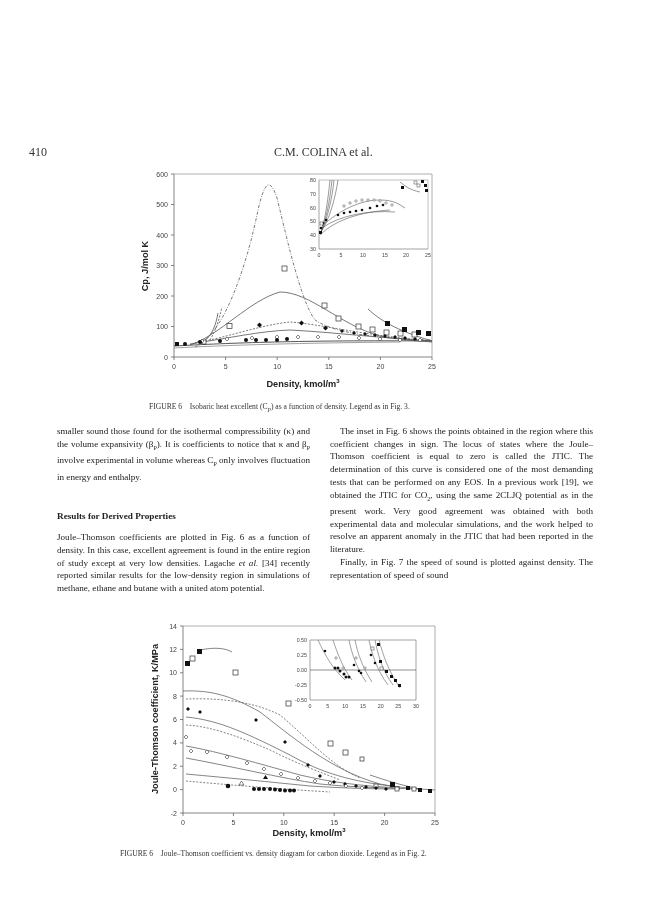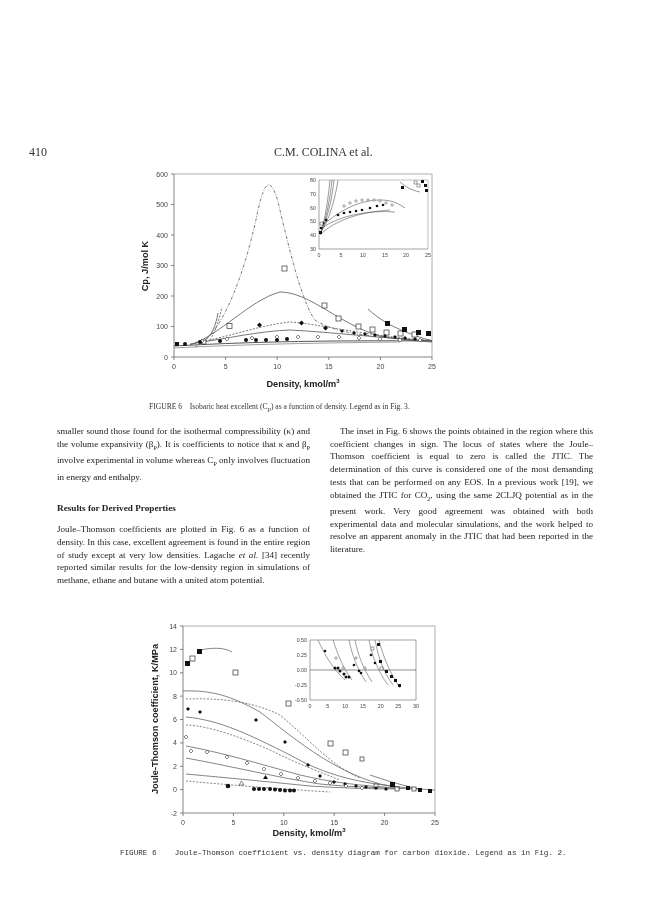--- a/index.html
+++ b/index.html
@@ -3,21 +3,21 @@
 <meta charset="utf-8">
 <style>
   html, body { margin:0; padding:0; background:#fff; }
   body { width:652px; height:899px; position:relative; overflow:hidden; font-family:"Liberation Serif","DejaVu Serif",serif; color:#222; }
   .abs { position:absolute; }
   .running-head { top:145px; font-size:12px; color:#333; }
   .caption { font-size:7.6px; color:#333; white-space:nowrap; }
   .col { font-size:9.1px; line-height:12.7px; text-align:justify; color:#222; }
   .col p { margin:0; }
   .col p.indent { text-indent:10px; }
-  .heading { font-weight:bold; font-size:9.2px; margin:19px 0 8px 0; }
+  .heading { font-weight:bold; font-size:9.2px; margin:27px 0 8px 0; }
   svg text { font-family:"Liberation Sans","DejaVu Sans",sans-serif; }
   .tick { font-size:7px; fill:#444; }
   .itick { font-size:5.3px; fill:#444; }
   .alabel { font-size:9.2px; font-weight:bold; fill:#222; }
 </style>
 </head>
 <body>
 
 <div class="abs running-head" style="left:29px;">410</div>
 <div class="abs running-head" style="left:274px;"><span>C.M. COLINA et al.</span></div>
@@ -206,20 +206,21 @@
 </div>
 
 <div class="abs col" style="left:57px;top:425px;width:253px;">
   <p><span>smaller sound those found for the isothermal compressibility (κ) and the volume expansivity (β</span><sub style="font-size:6px">P</sub><span>). It is coefficients to notice that κ and β</span><sub style="font-size:6px">P</sub><span> involve experimental in volume whereas C</span><sub style="font-size:6px">P</sub><span> only involves fluctuation in energy and enthalpy.</span></p>
   <div class="heading">Results for Derived Properties</div>
   <p><span>Joule–Thomson coefficients are plotted in Fig. 6 as a function of density. In this case, excellent agreement is found in the entire region of study except at very low densities. Lagache </span><i>et al.</i><span> [34] recently reported similar results for the low-density region in simulations of methane, ethane and butane with a united atom potential.</span></p>
 </div>
 
 <div class="abs col" style="left:330px;top:425px;width:263px;">
   <p class="indent"><span>The inset in Fig. 6 shows the points obtained in the region where this coefficient changes in sign. The locus of states where the Joule–Thomson coefficient is equal to zero is called the JTIC. The determination of this curve is considered one of the most demanding tests that can be performed on any EOS. In a previous work [19], we obtained the JTIC for CO</span><sub style="font-size:6px">2</sub><span>, using the same 2CLJQ potential as in the present work. Very good agreement was obtained with both experimental data and molecular simulations, and the work helped to resolve an apparent anomaly in the JTIC that had been reported in the literature.</span></p>
+  <p class="indent">Finally, in Fig. 7 the speed of sound is plotted against density. The representation of speed of sound</p>
 </div>
 
 <svg class="abs" style="left:120px;top:618px;" width="340" height="222" viewBox="120 618 340 222">
   <g stroke="#666" stroke-width="0.8" fill="none">
     <line x1="183" y1="626" x2="183" y2="813"></line>
     <line x1="183" y1="813" x2="435" y2="813"></line>
     <line x1="183" y1="626" x2="435" y2="626" stroke="#999"></line>
     <line x1="435" y1="626" x2="435" y2="813" stroke="#999"></line>
     <line x1="180" y1="626" x2="183" y2="626"></line>
       <line x1="180" y1="649.4" x2="183" y2="649.4"></line>
@@ -390,16 +391,16 @@
       <rect x="371" y="647" width="3" height="3"></rect>
         <rect x="380" y="667" width="3" height="3"></rect>
       <circle cx="356" cy="658" r="1.2"></circle>
         <circle cx="365" cy="668" r="1.2"></circle>
       <circle cx="336" cy="658" r="1.2"></circle>
         <circle cx="343" cy="668" r="1.2"></circle>
     </g>
   </g>
 </svg>
 
-<div class="abs caption" style="left:120px;top:849px;font-family:Liberation Mono, monospace;">
+<div class="abs caption" style="left:120px;top:849px;">
   <span>FIGURE 6</span>&nbsp;&nbsp;&nbsp;
   <span>Joule–Thomson coefficient vs. density diagram for carbon dioxide. Legend as in Fig. 2.</span>
 </div>
 
 </body></html>

